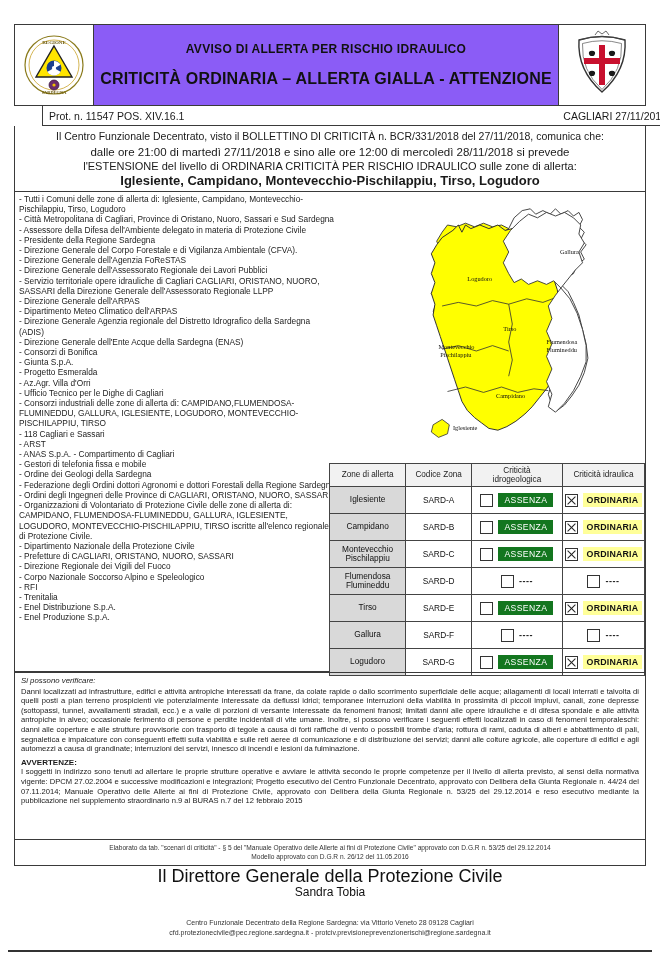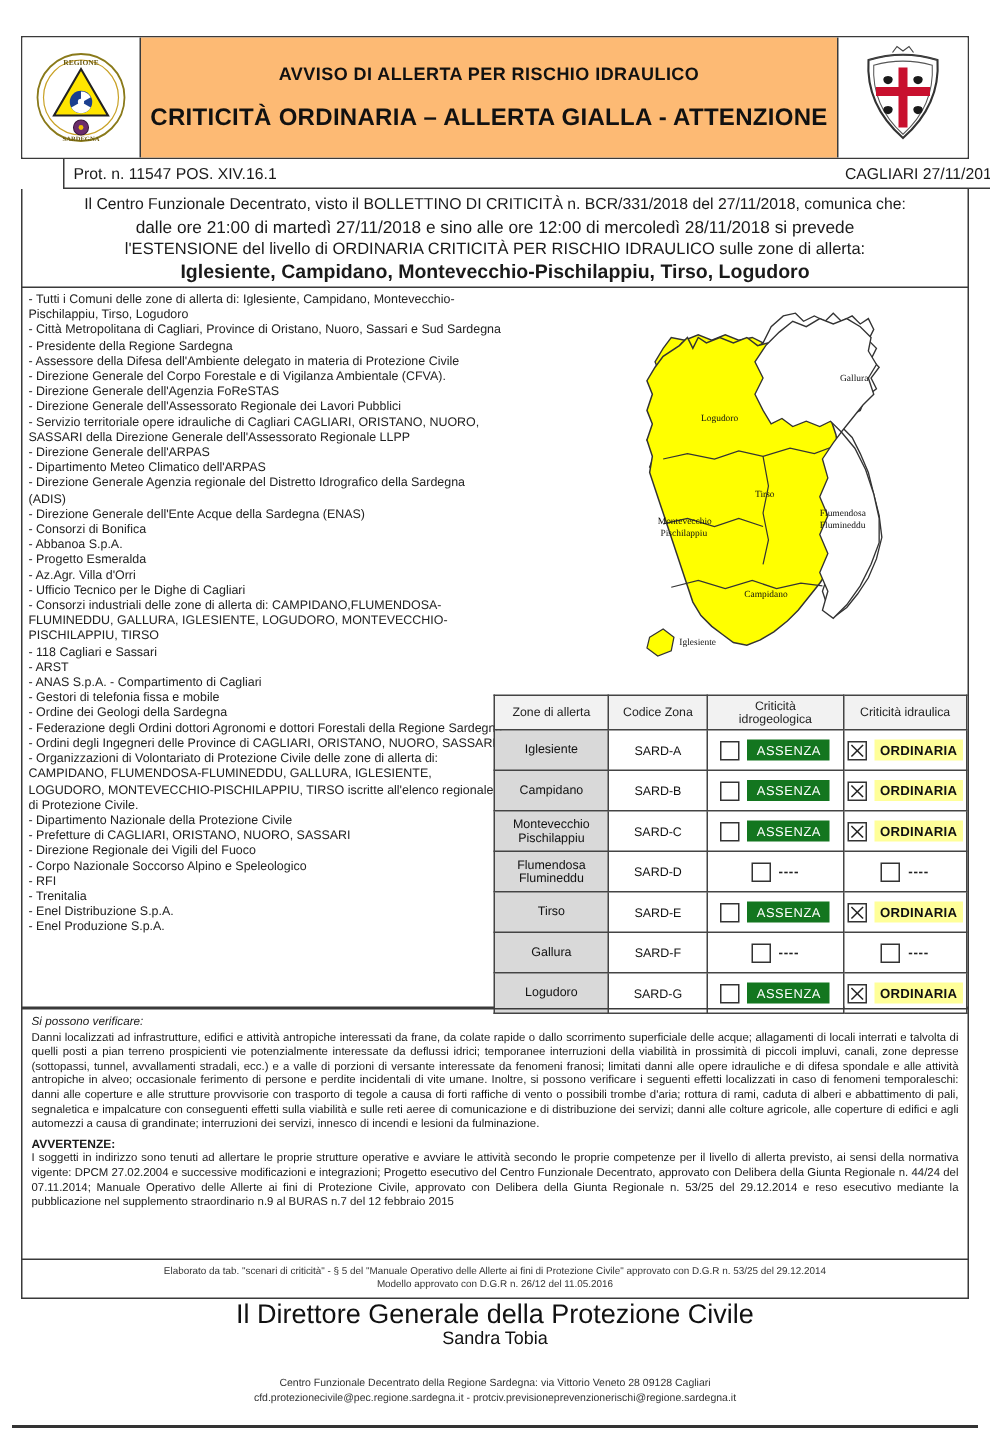--- a/index.html
+++ b/index.html
@@ -40,21 +40,21 @@
     width: 78px;
     flex: 0 0 78px;
     border-right: 1px solid #3a3a3a;
     display: flex;
     align-items: center;
     justify-content: center;
     background: #ffffff;
   }
   .banner {
     flex: 1 1 auto;
-    background: #fdba74;
+    background: #8b5cf6;
     display: flex;
     flex-direction: column;
     align-items: center;
     justify-content: center;
     padding: 2px 4px;
     box-sizing: border-box;
   }
   .banner-line1 {
     font-size: 12px;
     font-weight: bold;
@@ -374,32 +374,32 @@
     <div class="intro-line1">Il Centro Funzionale Decentrato, visto il BOLLETTINO DI CRITICITÀ n. BCR/331/2018 del 27/11/2018, comunica che:</div>
     <div class="intro-line2">dalle ore 21:00 di martedì 27/11/2018 e sino alle ore 12:00 di mercoledì 28/11/2018 si prevede</div>
     <div class="intro-line3">l'ESTENSIONE del livello di ORDINARIA CRITICITÀ PER RISCHIO IDRAULICO sulle zone di allerta:</div>
     <div class="intro-zones">Iglesiente, Campidano, Montevecchio-Pischilappiu, Tirso, Logudoro</div>
   </div>
 
   <div class="recipients">
     <div class="recip-list">
         <div class="recip-item">- Tutti i Comuni delle zone di allerta di: Iglesiente, Campidano, Montevecchio-Pischilappiu, Tirso, Logudoro</div>
         <div class="recip-item">- Città Metropolitana di Cagliari, Province di Oristano, Nuoro, Sassari e Sud Sardegna</div>
+        <div class="recip-item">- Assessore della Difesa dell'Ambiente delegato in materia di Protezione Civile</div>
         <div class="recip-item">- Presidente della Regione Sardegna</div>
-        <div class="recip-item">- Assessore della Difesa dell'Ambiente delegato in materia di Protezione Civile</div>
         <div class="recip-item">- Direzione Generale del Corpo Forestale e di Vigilanza Ambientale (CFVA).</div>
         <div class="recip-item">- Direzione Generale dell'Agenzia FoReSTAS</div>
         <div class="recip-item">- Direzione Generale dell'Assessorato Regionale dei Lavori Pubblici</div>
         <div class="recip-item">- Servizio territoriale opere idrauliche di Cagliari CAGLIARI, ORISTANO, NUORO, SASSARI della Direzione Generale dell'Assessorato Regionale LLPP</div>
         <div class="recip-item">- Direzione Generale dell'ARPAS</div>
         <div class="recip-item">- Dipartimento Meteo Climatico dell'ARPAS</div>
         <div class="recip-item">- Direzione Generale Agenzia regionale del Distretto Idrografico della Sardegna (ADIS)</div>
         <div class="recip-item">- Direzione Generale dell'Ente Acque della Sardegna (ENAS)</div>
         <div class="recip-item">- Consorzi di Bonifica</div>
-        <div class="recip-item">- Abbanoa S.p.A.</div>
+        <div class="recip-item">- Giunta S.p.A.</div>
         <div class="recip-item">- Progetto Esmeralda</div>
         <div class="recip-item">- Az.Agr. Villa d'Orri</div>
         <div class="recip-item">- Ufficio Tecnico per le Dighe di Cagliari</div>
         <div class="recip-item">- Consorzi industriali delle zone di allerta di: CAMPIDANO,FLUMENDOSA-FLUMINEDDU, GALLURA, IGLESIENTE, LOGUDORO, MONTEVECCHIO-PISCHILAPPIU, TIRSO</div>
         <div class="recip-item">- 118 Cagliari e Sassari</div>
         <div class="recip-item">- ARST</div>
         <div class="recip-item">- ANAS S.p.A. - Compartimento di Cagliari</div>
         <div class="recip-item">- Gestori di telefonia fissa e mobile</div>
         <div class="recip-item">- Ordine dei Geologi della Sardegna</div>
         <div class="recip-item">- Federazione degli Ordini dottori Agronomi e dottori Forestali della Regione Sardegna</div>

